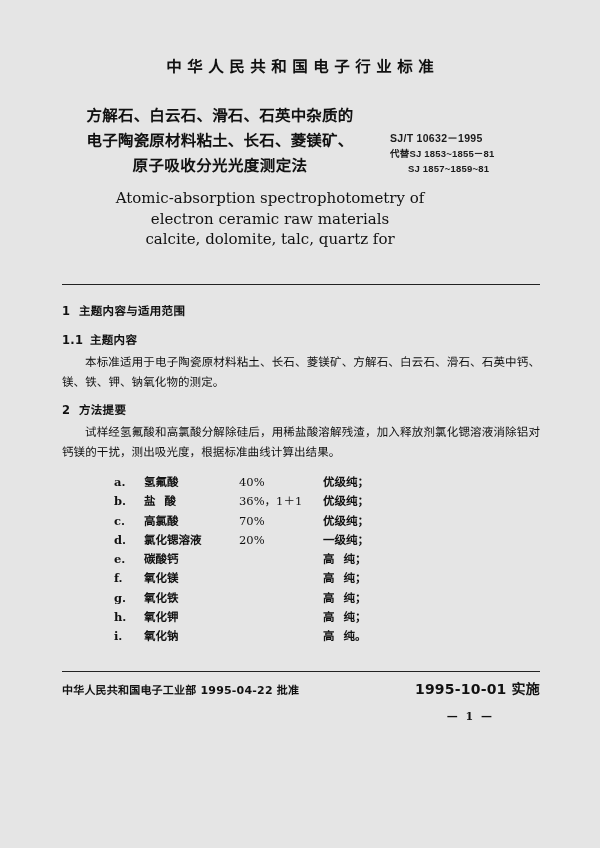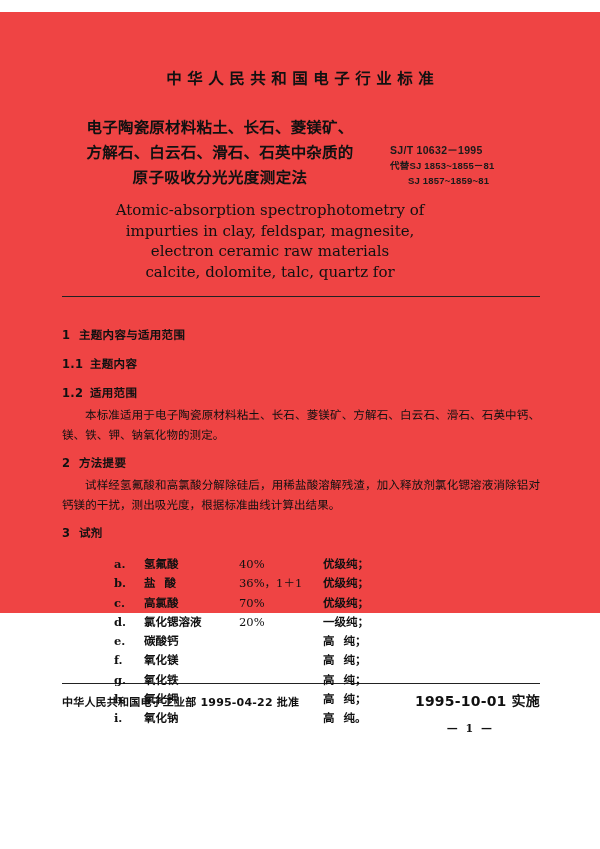--- a/index.html
+++ b/index.html
@@ -12,24 +12,24 @@
     width: 600px;
     height: 849px;
     position: relative;
     font-family: "DejaVu Sans", "Liberation Sans", sans-serif;
     color: #1a1a1a;
     overflow: hidden;
   }
 
   .page {
     position: absolute;
-    left: 0; top: 12px;
+    left: 0; top: 0;
     width: 600px;
-    height: 601px;
-    background: #ef4444;
+    height: 848px;
+    background: #e5e5e5;
   }
 
   
   .doc-header {
     position: absolute;
     left: 0;
     top: 58px;
     width: 600px;
     text-align: center;
   }
@@ -129,21 +129,21 @@
     color: #111;
     letter-spacing: 0.3px;
   }
   .sec-head .num {
     display: inline-block;
     min-width: 17px;
   }
   .sec-head.sub .num {
     min-width: 28px;
   }
-  .sec-head.first { margin-top: 17px; }
+  .sec-head.first { margin-top: 5px; }
 
   .para {
     font-size: 11.5px;
     line-height: 19.5px;
     text-indent: 23px;
     text-align: justify;
     color: #111;
     letter-spacing: 0.1px;
     margin: 0;
   }
@@ -223,64 +223,57 @@
 </head>
 <body>
 
 <div class="page">
 
   <div class="doc-header">
     <div class="std-authority">中华人民共和国电子行业标准</div>
   </div>
 
   <div class="title-block">
+    <div class="title-line l2">方解石、白云石、滑石、石英中杂质的</div>
     <div class="title-line l1">电子陶瓷原材料粘土、长石、菱镁矿、</div>
-    <div class="title-line l2">方解石、白云石、滑石、石英中杂质的</div>
     <div class="title-line l3">原子吸收分光光度测定法</div>
   </div>
 
   <div class="std-codes">
     <div class="code-main">SJ/T 10632－1995</div>
     <div class="code-sub">代替SJ 1853~1855－81</div>
     <div class="code-sub indent">SJ 1857~1859~81</div>
   </div>
 
   <div class="title-en">
     <div class="title-en-line">Atomic-absorption spectrophotometry of</div>
-    <div class="title-en-line">impurties in clay, feldspar, magnesite,</div>
     <div class="title-en-line">electron ceramic raw materials</div>
     <div class="title-en-line">calcite, dolomite, talc, quartz for</div>
   </div>
 
   <div class="rule rule-top"></div>
   <div class="rule rule-bottom"></div>
 
   <div class="body-area">
 
     <div class="sec-head first">
       <span class="num">1</span><span>主题内容与适用范围</span>
     </div>
 
     <div class="sec-head sub">
       <span class="num">1.1</span><span>主题内容</span>
     </div>
 
-    <div class="sec-head sub">
-      <span class="num">1.2</span><span>适用范围</span>
-    </div>
     <p class="para">本标准适用于电子陶瓷原材料粘土、长石、菱镁矿、方解石、白云石、滑石、石英中钙、镁、铁、钾、钠氧化物的测定。</p>
 
     <div class="sec-head">
       <span class="num">2</span><span>方法提要</span>
     </div>
     <p class="para">试样经氢氟酸和高氯酸分解除硅后，用稀盐酸溶解残渣，加入释放剂氯化锶溶液消除铝对钙镁的干扰，测出吸光度，根据标准曲线计算出结果。</p>
 
-    <div class="sec-head">
-      <span class="num">3</span><span>试剂</span>
-    </div>
 
     <table class="reagents">
       <tbody>
           <tr>
             <td class="rg-key">a.</td>
             <td class="rg-name">氢氟酸</td>
             <td class="rg-conc">40%</td>
             <td class="rg-grade">优级纯；</td>
           </tr>
           <tr>

